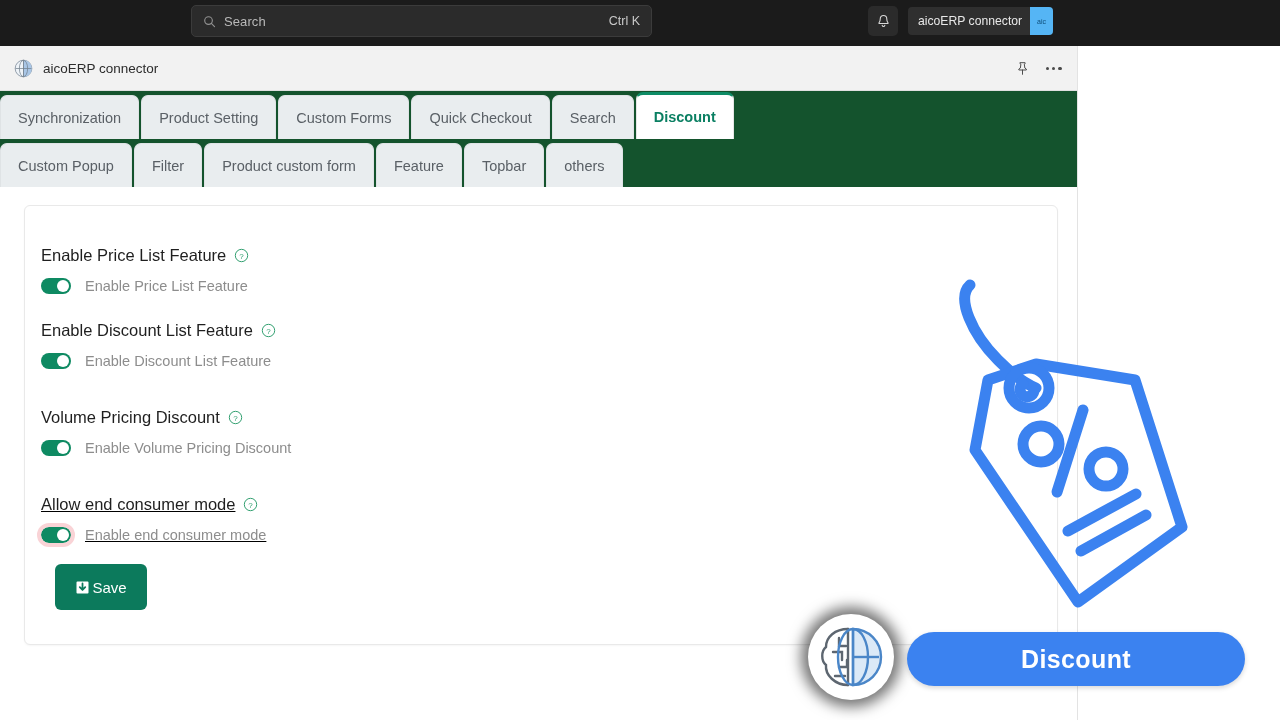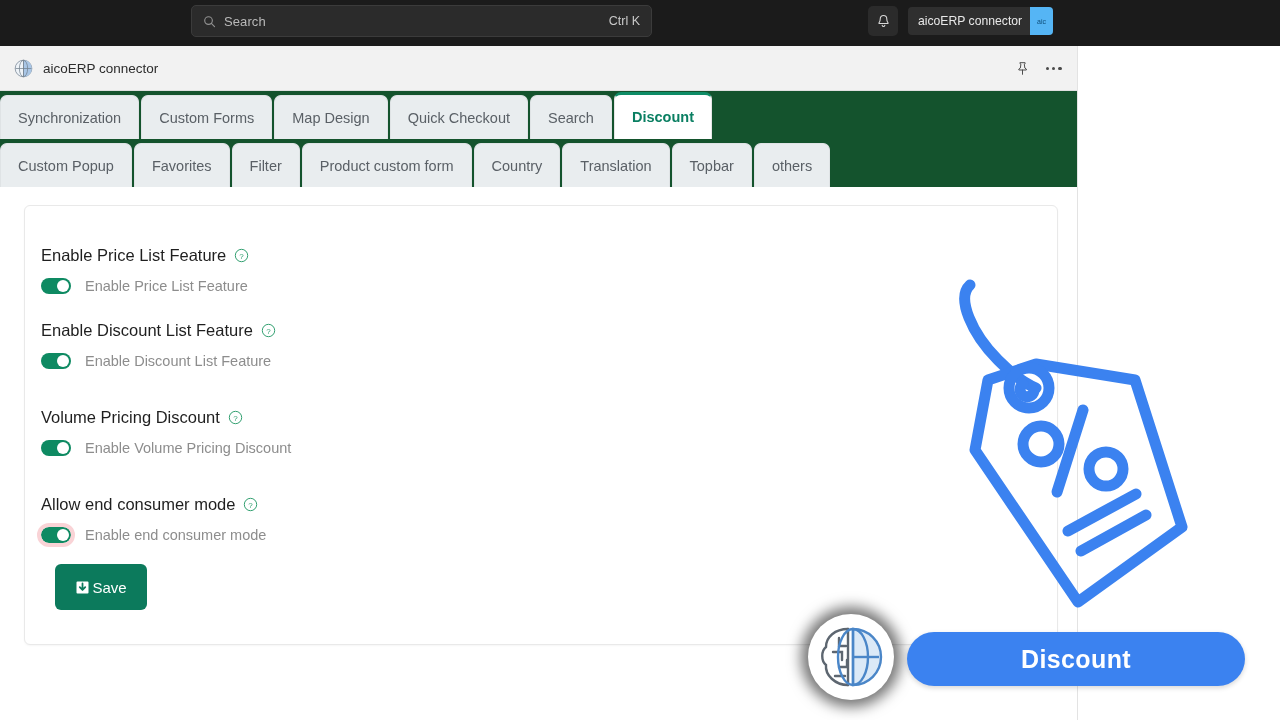--- a/index.html
+++ b/index.html
@@ -179,53 +179,47 @@
         </span>
       </div>
     </div>
 
     <div class="tabs-wrap">
       <div class="tab-row" id="tabrow1">
           <div class="tab">
             <span>Synchronization</span>
           </div>
           <div class="tab">
+            <span>Product Setting</span>
+          </div>
+          <div class="tab">
             <span>Custom Forms</span>
-          </div>
-          <div class="tab">
-            <span>Map Design</span>
           </div>
           <div class="tab">
             <span>Quick Checkout</span>
           </div>
           <div class="tab">
             <span>Search</span>
           </div>
           <div class="tab active">
             <span>Discount</span>
           </div>
         </div>
       <div class="tab-row row2" id="tabrow2">
           <div class="tab">
             <span>Custom Popup</span>
           </div>
           <div class="tab">
-            <span>Favorites</span>
-          </div>
-          <div class="tab">
             <span>Filter</span>
           </div>
           <div class="tab">
             <span>Product custom form</span>
           </div>
           <div class="tab">
-            <span>Country</span>
-          </div>
-          <div class="tab">
-            <span>Translation</span>
+            <span>Feature</span>
           </div>
           <div class="tab">
             <span>Topbar</span>
           </div>
           <div class="tab">
             <span>others</span>
           </div>
         </div>
     </div>
 
@@ -269,21 +263,21 @@
             <svg class="help-ico" viewBox="0 0 16 16">
               <circle cx="8" cy="8" r="6.6" fill="none" stroke="#2f9e6e" stroke-width="1.05"></circle>
               <text x="8" y="11.3" font-size="8.6" fill="#2f9e6e" text-anchor="middle" font-family="Liberation Sans, sans-serif">?</text>
             </svg>
           </div>
           <div class="grp-row">
             <div class="switch"></div>
             <span class="sw-label">Enable Volume Pricing Discount</span>
           </div>
         </div>
-        <div class="grp" style="top: 289px;">
+        <div class="grp" style="top: 289px; text-decoration: underline;">
           <div class="grp-title">
             <span>Allow end consumer mode</span>
             <svg class="help-ico" viewBox="0 0 16 16">
               <circle cx="8" cy="8" r="6.6" fill="none" stroke="#2f9e6e" stroke-width="1.05"></circle>
               <text x="8" y="11.3" font-size="8.6" fill="#2f9e6e" text-anchor="middle" font-family="Liberation Sans, sans-serif">?</text>
             </svg>
           </div>
           <div class="grp-row">
             <div class="switch focused"></div>
             <span class="sw-label">Enable end consumer mode</span>

